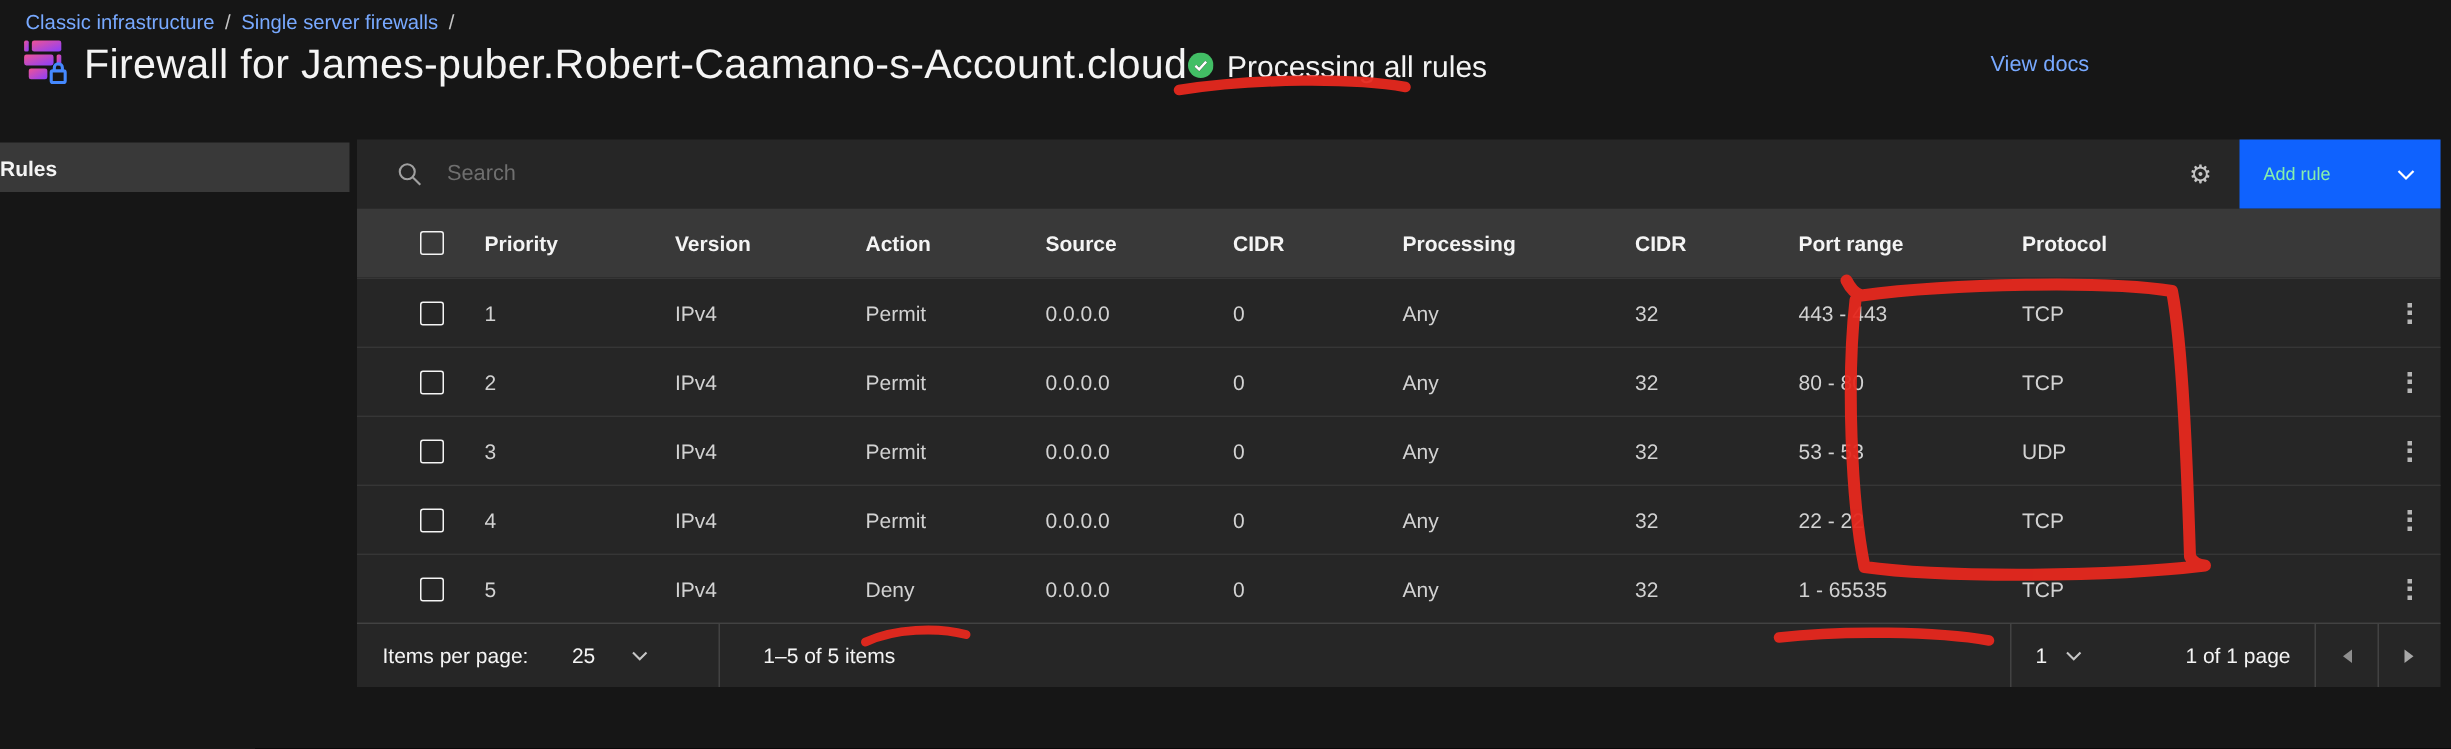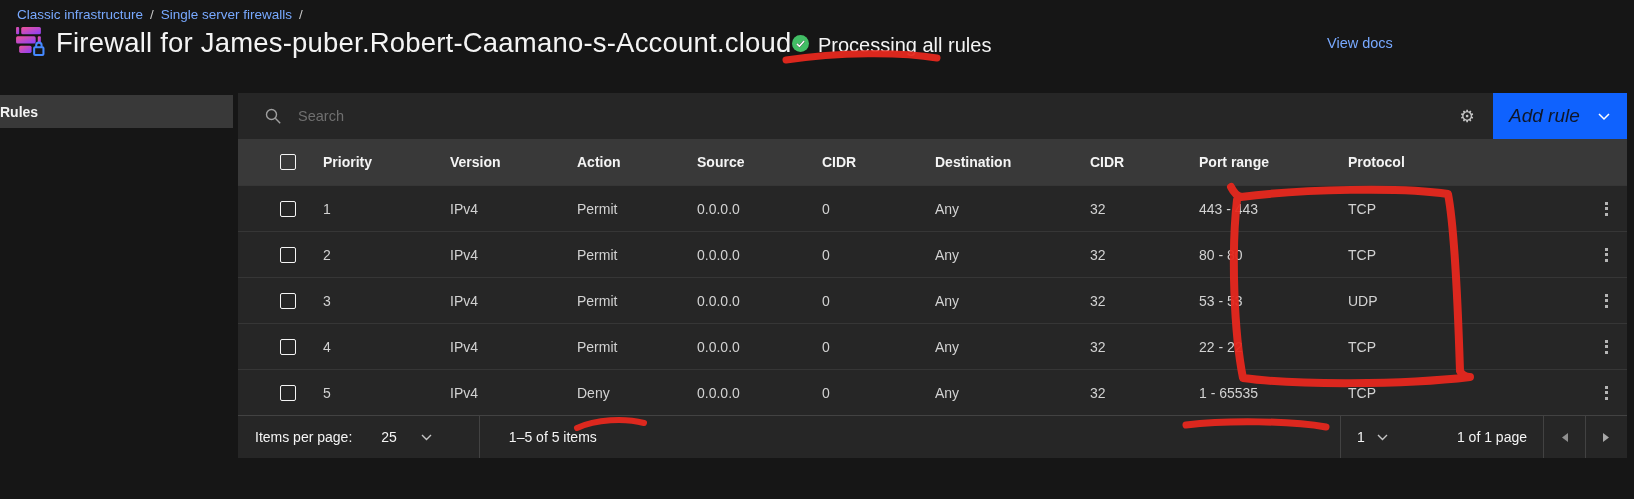--- a/index.html
+++ b/index.html
@@ -30,21 +30,21 @@
   .toolbar { display:flex; height:46px; background:#262626; }
   .search-wrap { flex:1; position:relative; display:flex; align-items:center; }
   .search-wrap svg { position:absolute; left:27px; top:15px; }
   .search-input { width:100%; height:100%; background:transparent; border:none; outline:none;
     color:#f4f4f4; font-size:14.5px; padding-left:60px; font-family:"Liberation Sans",sans-serif; }
   .search-input::placeholder { color:#6f6f6f; }
   .gear-btn { width:52px; display:flex; align-items:center; justify-content:center; cursor:pointer;
     color:#c6c6c6; font-size:17px; }
   .add-rule { width:134px; background:#0f62fe; display:flex; align-items:center;
     justify-content:space-between; padding:0 17px 0 16px; cursor:pointer; border:none; }
-  .add-rule .lbl { color:#0f172a; font-size:19px;font-style:italic; }
+  .add-rule .lbl { color:#86efac; font-size:12px; }
   
   .tgrid { display:grid; grid-template-columns:85px 127px 127px 120px 125px 113px 155px 109px 149px 212px 67px;
     align-items:center; height:46px; font-size:14px; }
   .thead { background:#393939; font-weight:700; color:#f4f4f4; }
   .trow { background:#262626; color:#d2d2d2; border-top:1px solid #363636; }
   .trow:first-of-type { border-top:none; }
   .cb-cell { padding-left:42px; }
   .checkbox { width:16px; height:16px; border:1.4px solid #f4f4f4; border-radius:2px; cursor:pointer; background:transparent; }
   .overflow { display:flex; flex-direction:column; gap:2.5px; align-items:center; justify-content:center;
     width:67px; cursor:pointer; padding-left:26px; align-self:center; }
@@ -139,21 +139,21 @@
 
     <div class="tgrid thead">
       <div class="cb-cell">
           <div class="checkbox"></div>
         </div>
       <div>Priority</div>
       <div>Version</div>
       <div>Action</div>
       <div>Source</div>
       <div>CIDR</div>
-      <div>Destination</div>
+      <div>Processing</div>
       <div>CIDR</div>
       <div>Port range</div>
       <div>Protocol</div>
       <div></div>
     </div>
 
     <div class="tgrid trow">
       <div class="cb-cell">
           <div class="checkbox"></div>
         </div>

